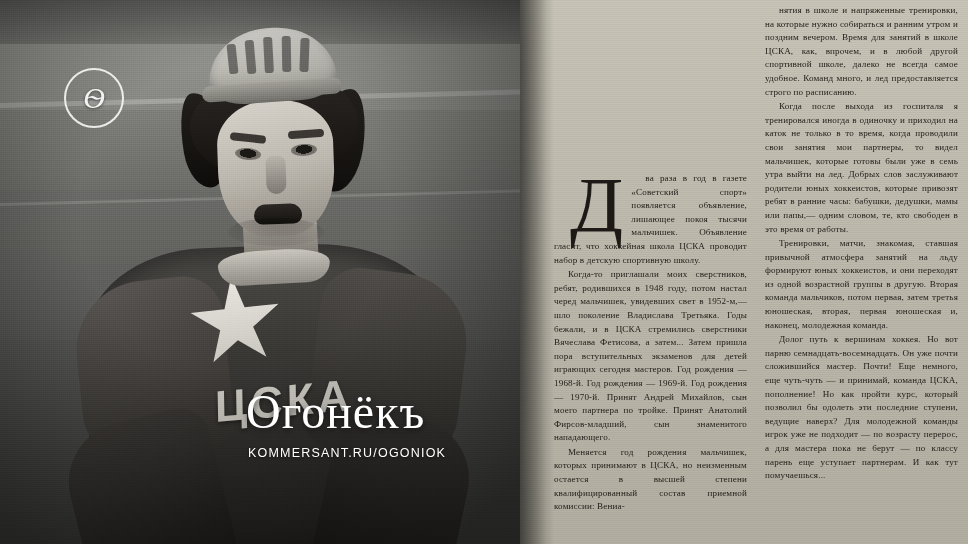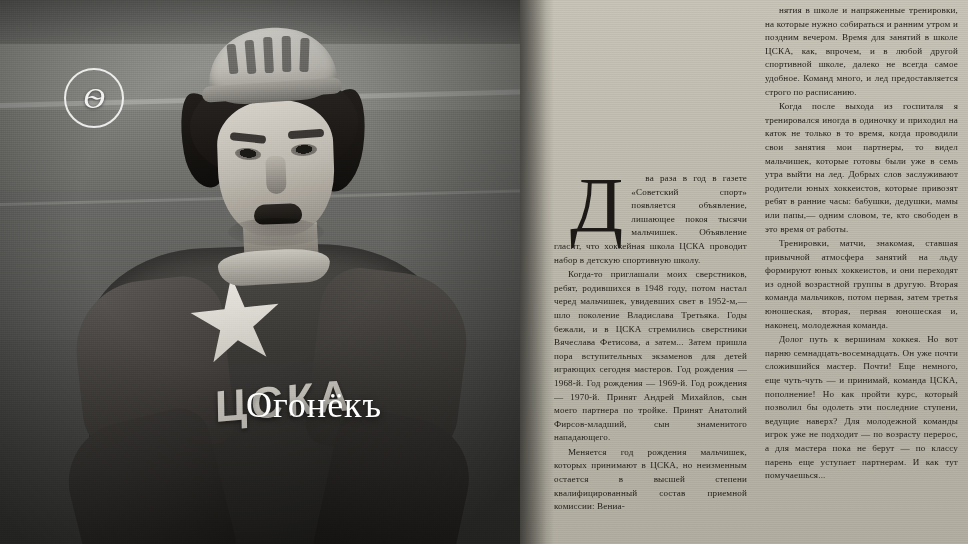--- a/index.html
+++ b/index.html
@@ -262,21 +262,21 @@
     font-style: italic;
     font-size: 30px;
     text-shadow: 0 1px 3px rgba(0,0,0,0.5);
   }
 
   
   .wordmark {
     position: absolute;
     left: 246px; top: 384px;
     font-family: "Liberation Serif", serif;
-    font-size: 36px;
+    font-size: 48px;
     color: #ffffff;
     letter-spacing: 1px;
     text-shadow: 0 2px 6px rgba(0,0,0,0.55);
   }
   .site-url {
     position: absolute;
     left: 248px; top: 446px;
     font-family: "Liberation Sans", sans-serif;
     font-size: 12.5px;
     letter-spacing: 1.2px;
@@ -381,20 +381,21 @@
       <div class="helmet-vent hv4"></div>
       <div class="helmet-vent hv5"></div>
       <div class="helmet-band"></div>
     </div>
 
     <div class="grain"></div>
     <div class="vignette"></div>
 
     <div class="logo-mark">Ѳ</div>
     <div class="wordmark">Огонёкъ</div>
+    <div class="site-url">KOMMERSANT.RU/OGONIOK</div>
   </div>
 
   <div class="text-page">
     <div class="page-shadow-left"></div>
 
     <div class="cols">
 
       <div class="col">
         <div class="pad-top"></div>
         <p class="dropcap-para">

